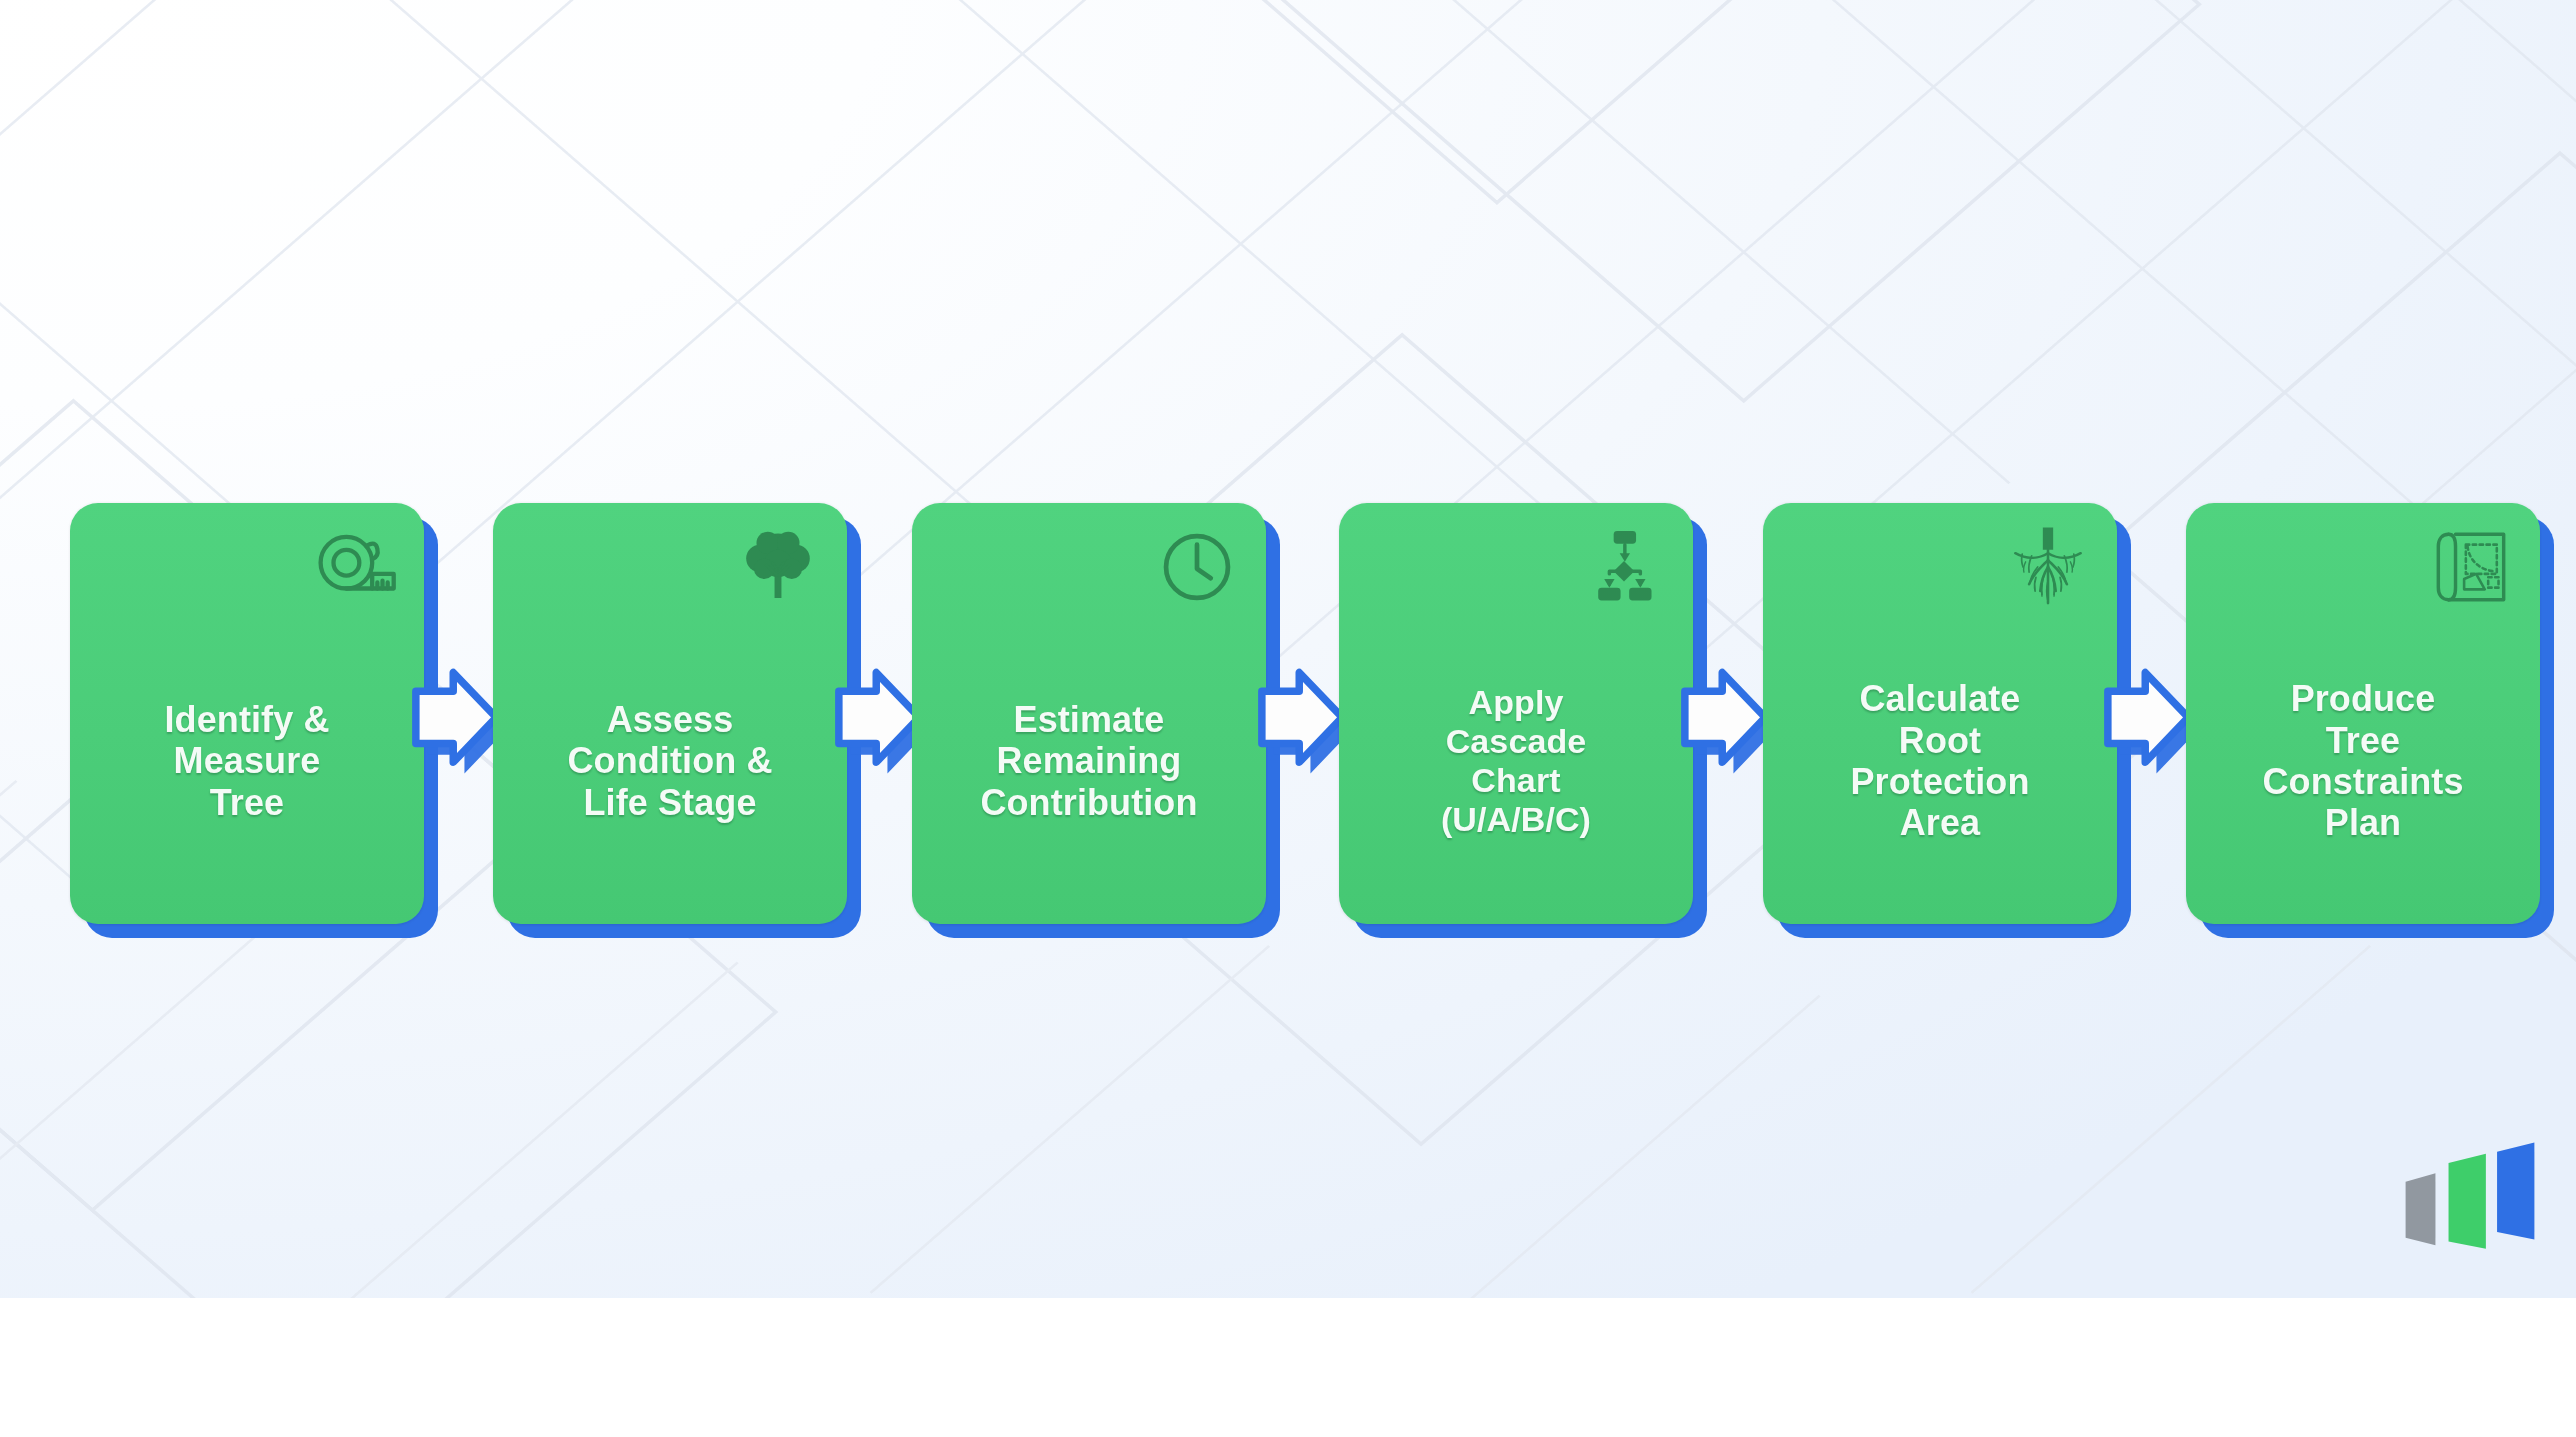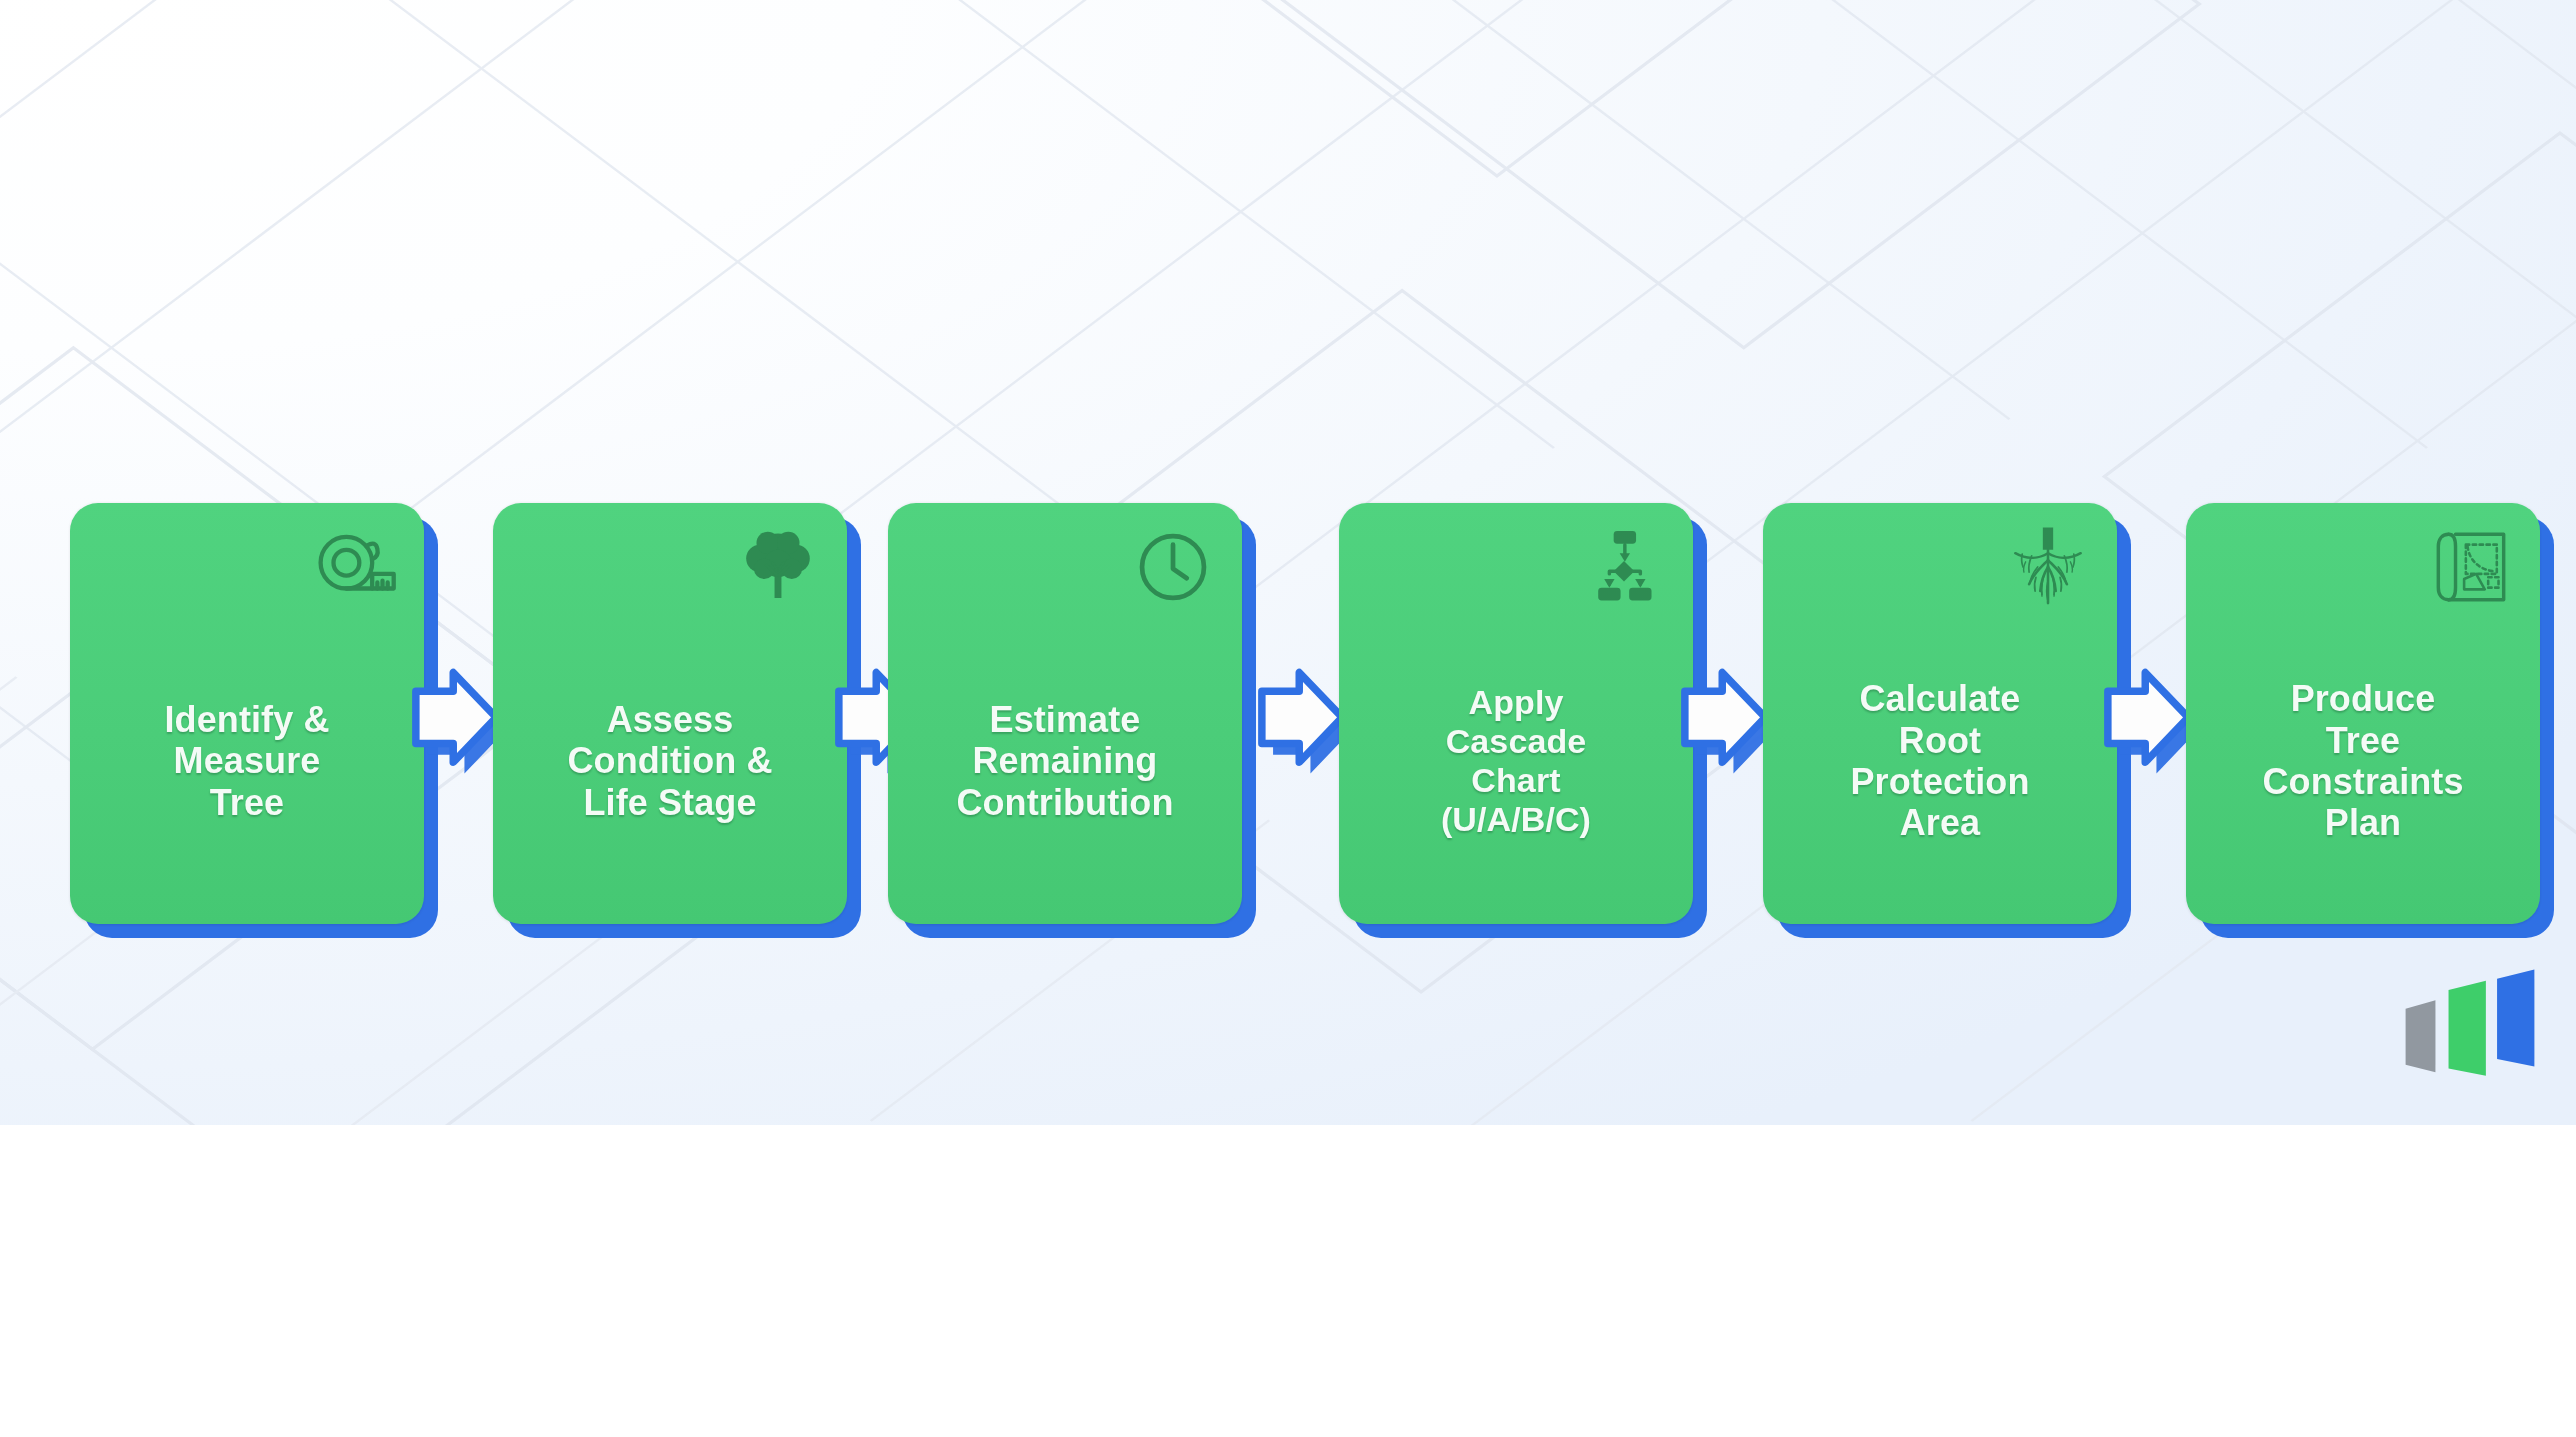--- a/index.html
+++ b/index.html
@@ -12,21 +12,21 @@
     width: 2576px;
     height: 1438px;
     overflow: hidden;
     font-family: "Liberation Sans", sans-serif;
   }
 
   
   #canvas {
     position: relative;
     width: 2576px;
-    height: 1125px;
+    height: 1298px;
     overflow: hidden;
     background:
       radial-gradient(115% 120% at 4% 0%, #ffffff 0%, #fdfeff 26%, #f4f8fd 58%, #e8f0fb 100%);
   }
 
   
   .bg-lines {
     position: absolute;
     inset: -20%;
     pointer-events: none;
@@ -235,21 +235,21 @@
       </div>
     </div>
 
     <div class="arrow" style="left:820px;">
       <svg viewBox="0 0 112 122" aria-hidden="true">
         <path d="M20 98 L60 98 L60 118 L106 70 L60 22 L60 42 L20 42 Z" fill="#2f70e4" transform="translate(12,12)" opacity="0.95"></path>
         <path d="M20 98 L60 98 L60 118 L106 70 L60 22 L60 42 L20 42 Z" fill="#fdfdfd" stroke="#2f70e4" stroke-width="8" stroke-linejoin="round" stroke-linecap="round"></path>
       </svg>
     </div>
 
-    <div class="card-wrap" style="left:888px;padding-left:23px;">
+    <div class="card-wrap" style="left:912px;padding-left:23px;">
       <div class="card-plate"></div>
       <div class="card">
         <div class="card-icon">
           <svg viewBox="0 0 100 100" fill="none" stroke="currentColor" stroke-width="5.5" stroke-linecap="round" stroke-linejoin="round" aria-hidden="true">
             <circle cx="50" cy="50" r="36"></circle>
             <path d="M50 24 L50 52 L66 63"></path>
           </svg>
         </div>
         <div class="card-label">Estimate
 Remaining

